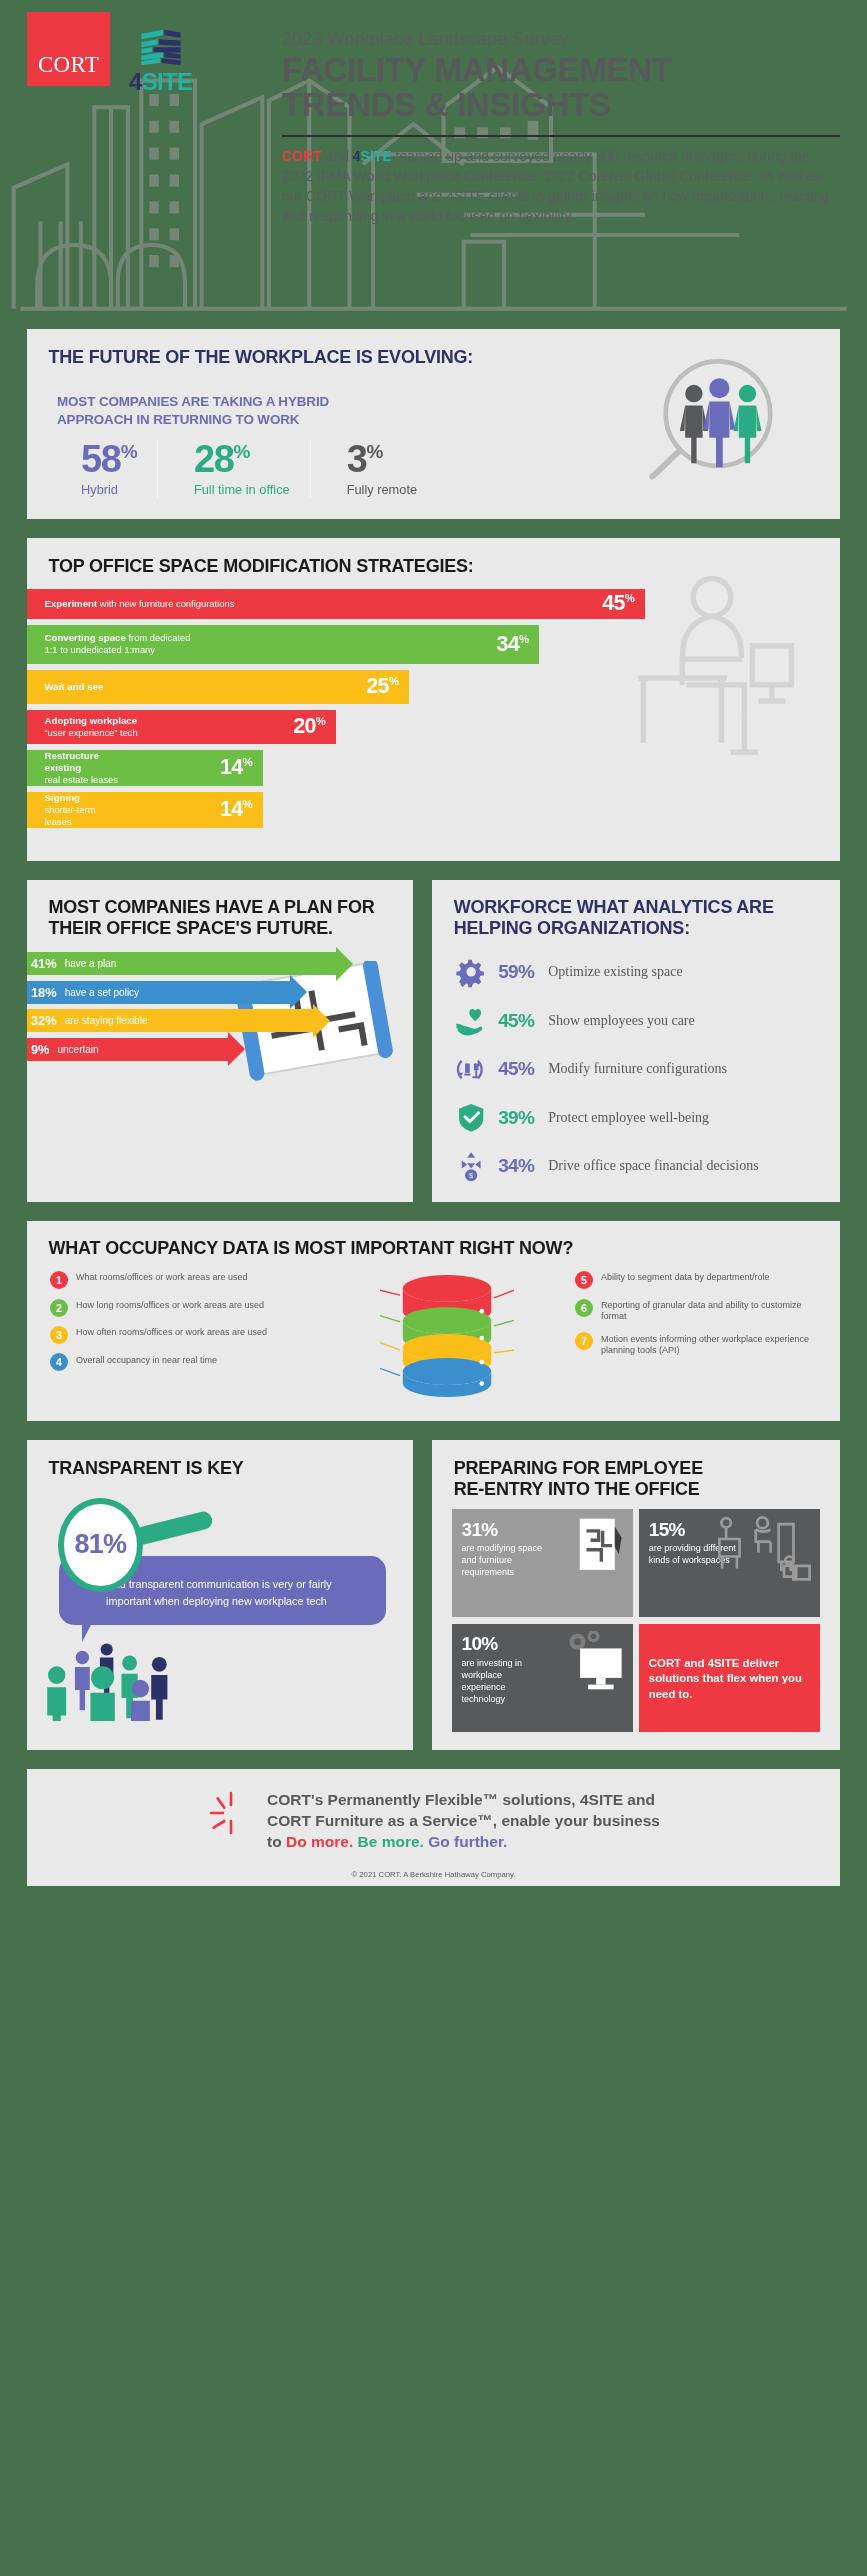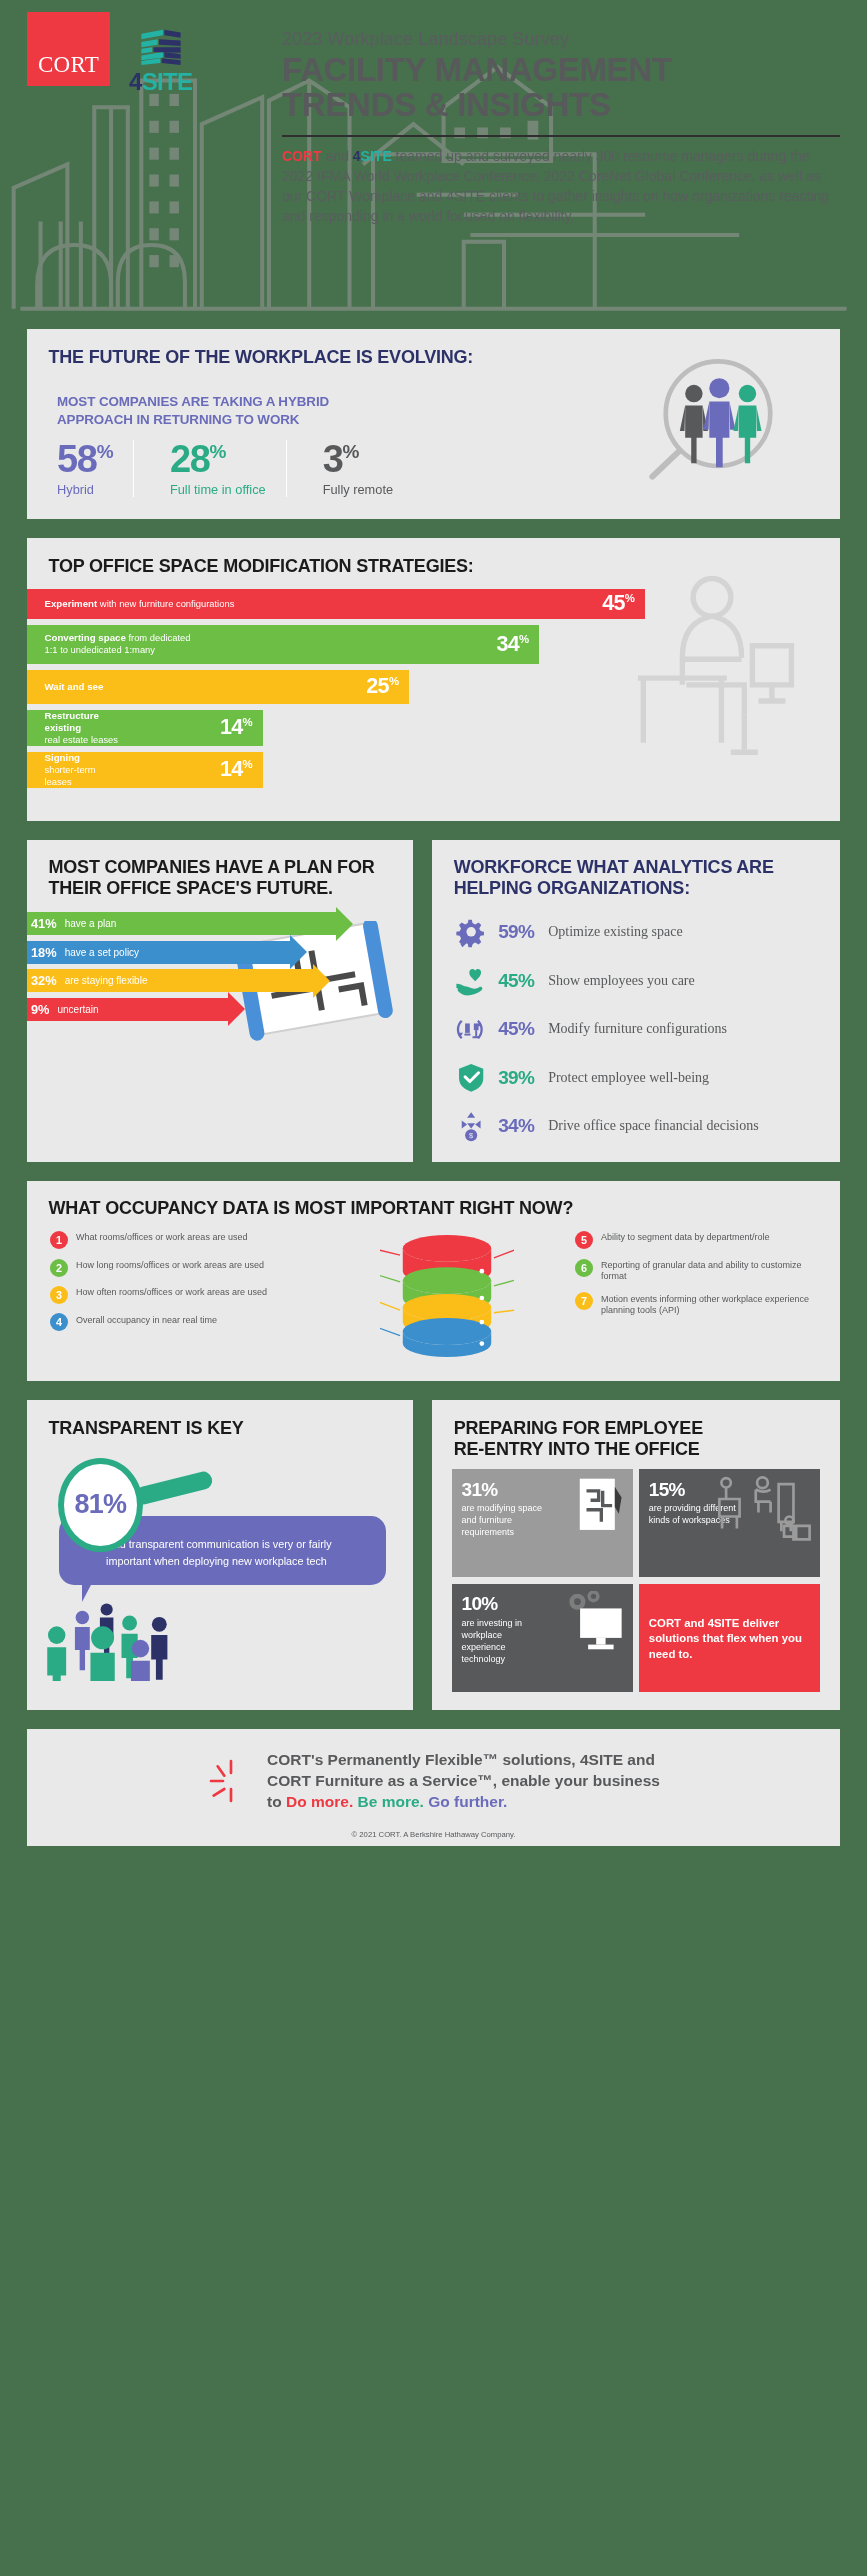--- a/index.html
+++ b/index.html
@@ -51,21 +51,21 @@
     padding: 17.5px 21.5px 2.7px 21.5px; color: #1b1b1b;
   }
   .card-title.navy { color: #2c3268; }
 
   
   .future { height: 190px; }
   .sub-hybrid {
     color: #6a6cbb; font-weight: bold; font-size: 13.4px; line-height: 1.3;
     padding: 23px 21.5px 0 30px; letter-spacing: -0.1px; max-width: 376px;
   }
-  .stats-row { display: flex; padding: 12px 0 0 30px; align-items: flex-end; }
+  .stats-row { display: flex; padding: 12px 0 0 30px; align-items: flex-end; margin-left: 24px; }
   .stat { padding-right: 20px; }
   .stat + .stat { border-left: 1.3px solid #fff; padding-left: 36px; }
   .stat .num { font-size: 38px; font-weight: bold; line-height: 1; letter-spacing: -1.3px;}
   .stat .num sup { font-size: 19px; vertical-align: super; letter-spacing: -0.7px;}
   .stat .lbl { font-size: 12.8px; margin-top: 4px; }
   .s-purple .num, .s-purple .lbl { color: #6a6cbb; }
   .s-teal .num, .s-teal .lbl { color: #2aab85; }
   .s-gray .num, .s-gray .lbl { color: #58595b; }
   .people-art { position: absolute; right: 40px; top: 23px; width: 168px; height: 134px;}
 
@@ -148,21 +148,21 @@
   .re-cell .rp { font-size: 19px; font-weight: bold; letter-spacing:-0.7px; }
   .re-cell .rl { font-size: 9px; line-height: 1.32; margin-top: 2.7px; max-width: 87px;}
   .re-cell .rart { position:absolute; right: 5.4px; top: 6.7px; }
   .bg-gray1 { background:#9b9b9b; }
   .bg-gray2 { background:#58595b; }
   .bg-gray3 { background:#58595b; }
   .bg-red { background:#ee3942; }
   .re-cell .cta { font-size: 11.4px; font-weight: bold; line-height: 1.32; padding-top: 23px;}
 
   
-  .footer { background:#e9e9e9; margin: 0 27px; padding: 20px 0 17.5px 0; display:flex; align-items:center; justify-content:center; gap: 12px;}
+  .footer { background:#e9e9e9; margin: 0 27px; padding: 20px 0 17.5px 0; display:flex; align-items:flex-start; justify-content:center; gap: 12px;}
   .burst { width: 48px; height: 48px; flex: 0 0 48px;}
   .foot-text { font-size: 15.5px; font-weight: bold; color:#58595b; line-height:1.38; max-width: 578px;}
   .foot-text .r { color:#ee3942; }
   .foot-text .t { color:#2aab85; }
   .foot-text .p { color:#6a6cbb; }
   .copyright { text-align:center; font-size: 7.7px; color:#58595b; background:#e9e9e9; margin:0 27px; padding-bottom: 6.7px;}
   .tail { height: 15px; }
 </style>
 </head>
 <body>
@@ -305,20 +305,25 @@
       </div>
       <div class="bar" style="background:#6cbe45;width:63%;height:39px;">
         <div class="txt"><b>Converting space</b><span style="white-space:pre-line"> from dedicated
 1:1 to undedicated 1:many</span></div>
         <div class="pct"><span>34</span><sup>%</sup></div>
       </div>
       <div class="bar" style="background:#fbbd18;width:47%;height:34px;">
         <div class="txt"><b>Wait and see</b></div>
         <div class="pct"><span>25</span><sup>%</sup></div>
       </div>
+      <div class="bar" style="background:#ee3942;width:38%;height:34px;">
+        <div class="txt"><b>Adopting workplace</b><span style="white-space:pre-line">
+“user experience” tech</span></div>
+        <div class="pct"><span>20</span><sup>%</sup></div>
+      </div>
       <div class="bar" style="background:#6cbe45;width:29%;height:36px;">
         <div class="txt"><b style="white-space:pre-line">Restructure
 existing</b><span style="white-space:pre-line">
 real estate leases</span></div>
         <div class="pct"><span>14</span><sup>%</sup></div>
       </div>
       <div class="bar" style="background:#fbbd18;width:29%;height:36px;">
         <div class="txt"><b>Signing</b><span style="white-space:pre-line">
 shorter-term
 leases</span></div>

